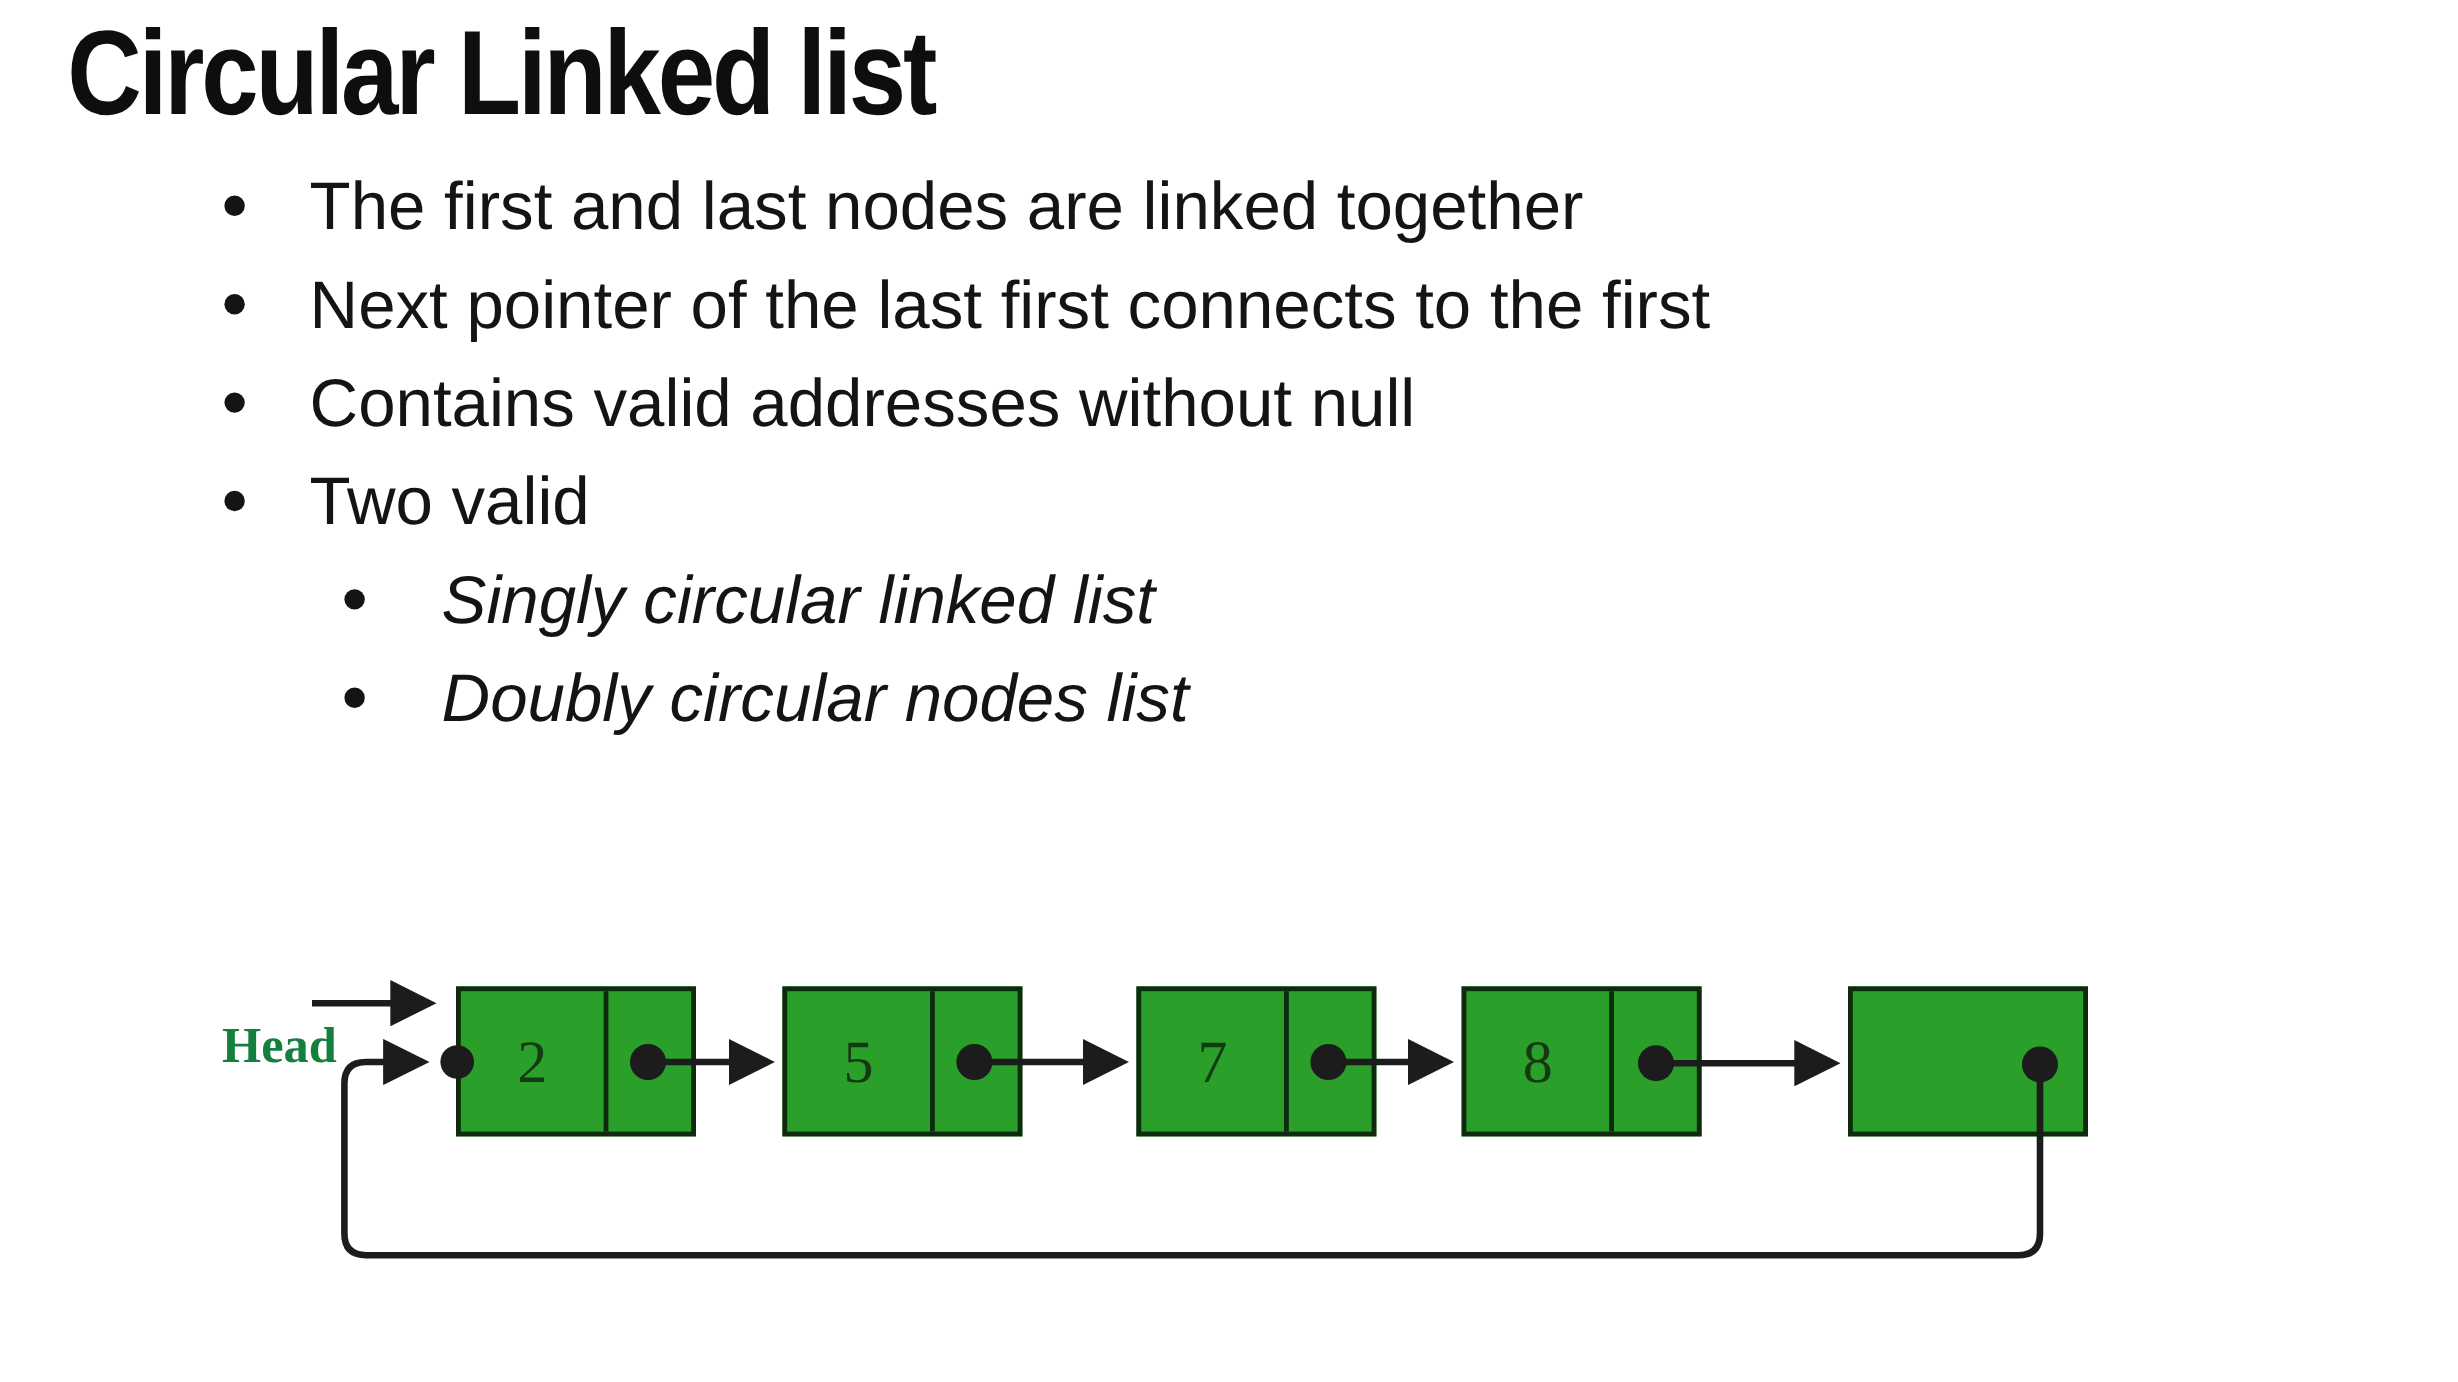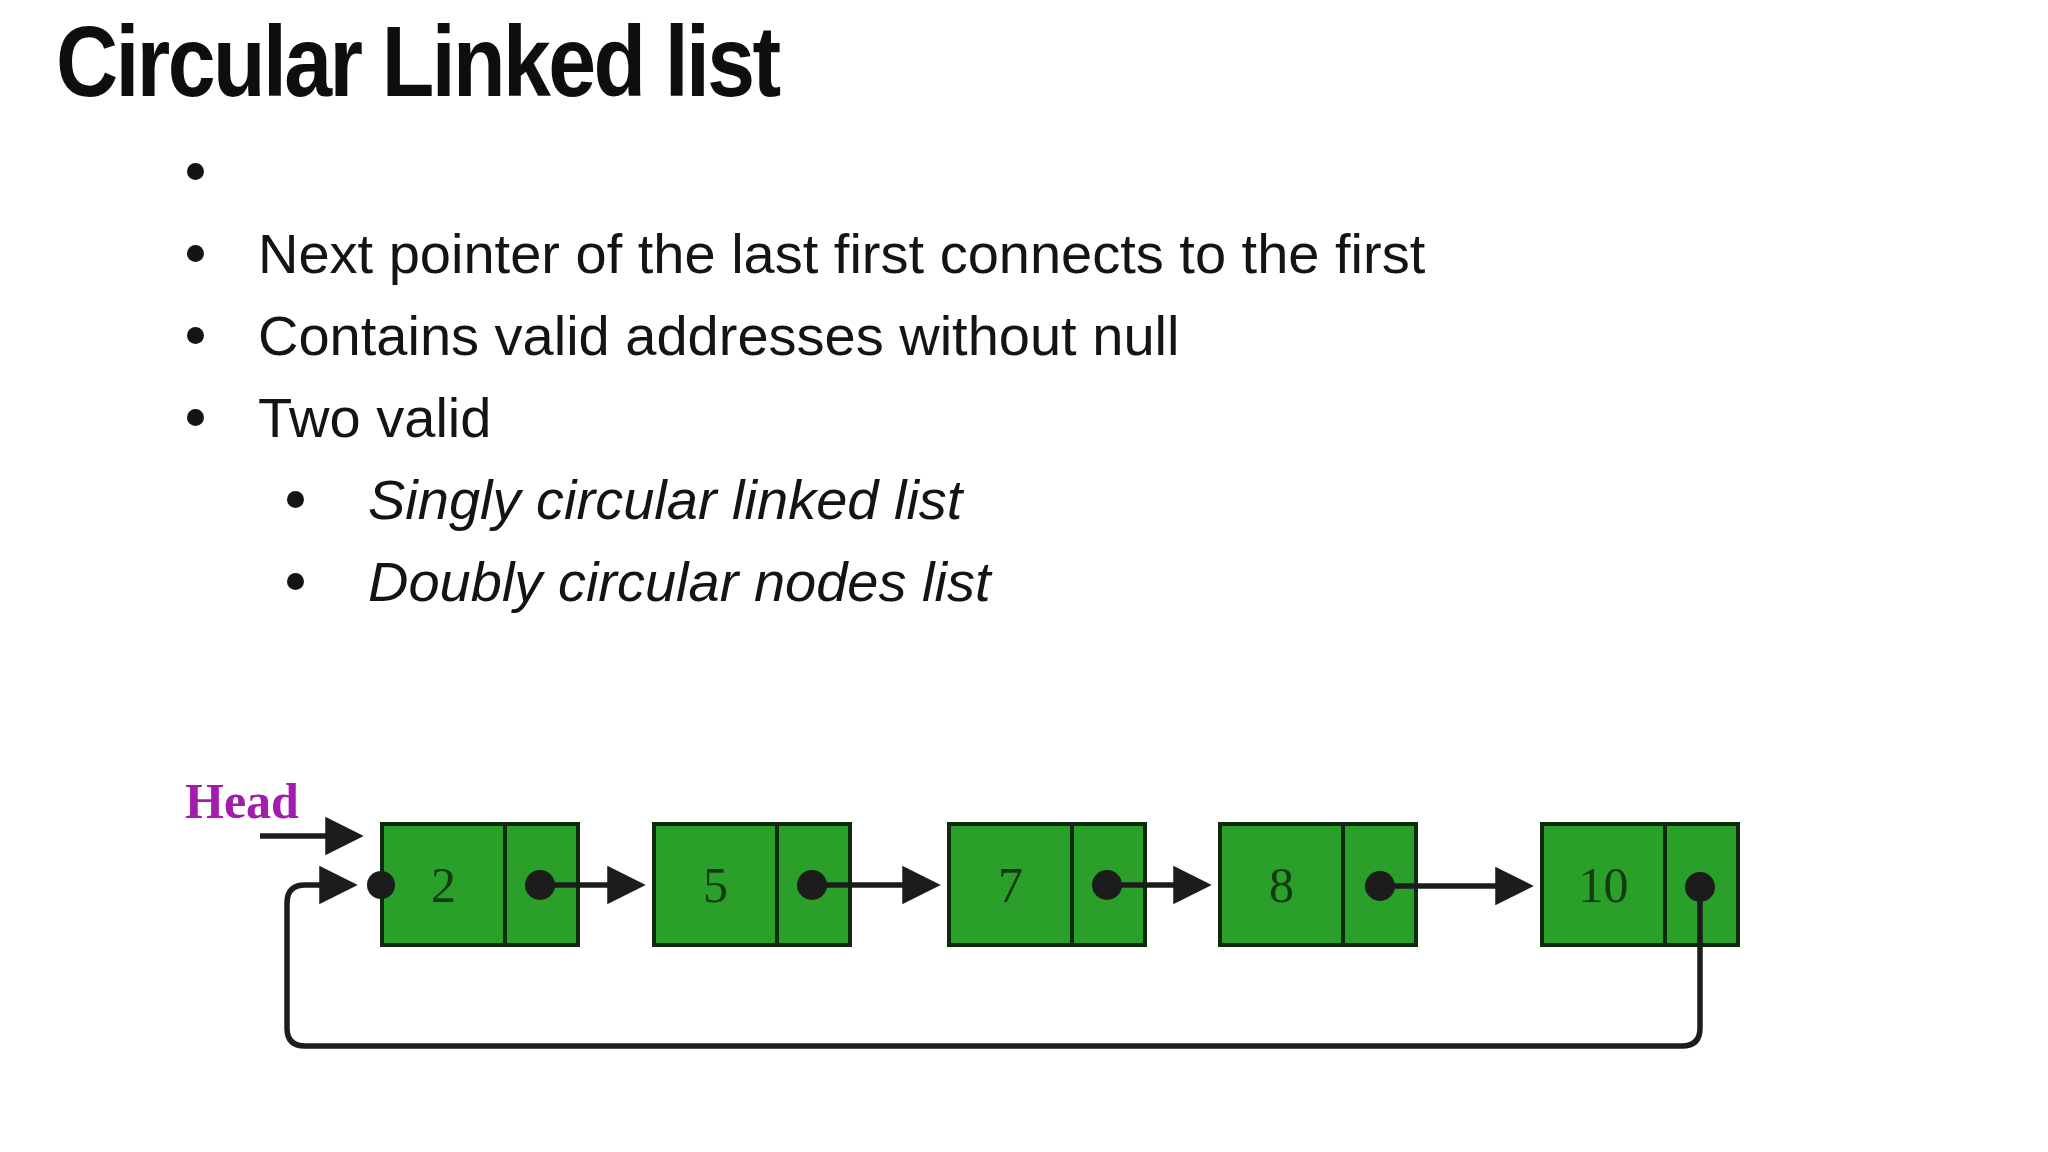--- a/index.html
+++ b/index.html
@@ -52,25 +52,25 @@
   }
   .lvl1 .dot{left:187px;}
   .lvl2 .dot{left:287px;}
   .lvl1 .txt{margin-left:258px;}
   .lvl2 .txt{margin-left:368px;font-style:italic;}
 
   
   .diagram{position:absolute;inset:0;}
   .head-label{
     position:absolute;
-    left:185px; top:772px;
+    left:185px; top:848px;
     font-family:"Liberation Serif", serif;
     font-weight:bold;
-    font-size:50px;
-    color:#a21caf;
+    font-size:42px;
+    color:#15803d;
   }
   .node{
     position:absolute;
     top:822px;
     width:200px;height:125px;
     background:var(--node-fill);
     border:4px solid var(--node-border);
     display:flex;
   }
   .node .cell-data{
@@ -101,20 +101,21 @@
 </head>
 <body style="--node-fill: #2a9f2a; --node-border: #0f2b0f; --line-color: #1c1c1c; --value-color: #143a14; --text-color: #141414; background-color: rgb(255, 255, 255);">
 
 <div class="slide">
 
   <h1 class="title">Circular Linked list</h1>
 
   <div class="bullets">
     <div class="bullet-line lvl1">
       <span class="dot"></span>
+      <span class="txt">The first and last nodes are linked together</span>
     </div>
     <div class="bullet-line lvl1">
       <span class="dot"></span>
       <span class="txt">Next pointer of the last first connects to the first</span>
     </div>
     <div class="bullet-line lvl1">
       <span class="dot"></span>
       <span class="txt">Contains valid addresses without null</span>
     </div>
     <div class="bullet-line lvl1">
@@ -153,23 +154,20 @@
       </div>
       <div class="cell-ptr"></div>
     </div>
     <div class="node" style="left:1218px">
       <div class="cell-data">
         <span class="val">8</span>
       </div>
       <div class="cell-ptr"></div>
     </div>
     <div class="node" style="left:1540px">
-      <div class="cell-data">
-        <span class="val">10</span>
-      </div>
       <div class="cell-ptr"></div>
     </div>
 
     <svg class="overlay" viewBox="0 0 2048 1152">
       <defs>
         <marker id="arw" viewBox="0 0 10 10" refX="8.5" refY="5" markerWidth="7" markerHeight="7" orient="auto-start-reverse">
           <path class="arrowhead" d="M 0 0 L 10 5 L 0 10 z"></path>
         </marker>
       </defs>
 

